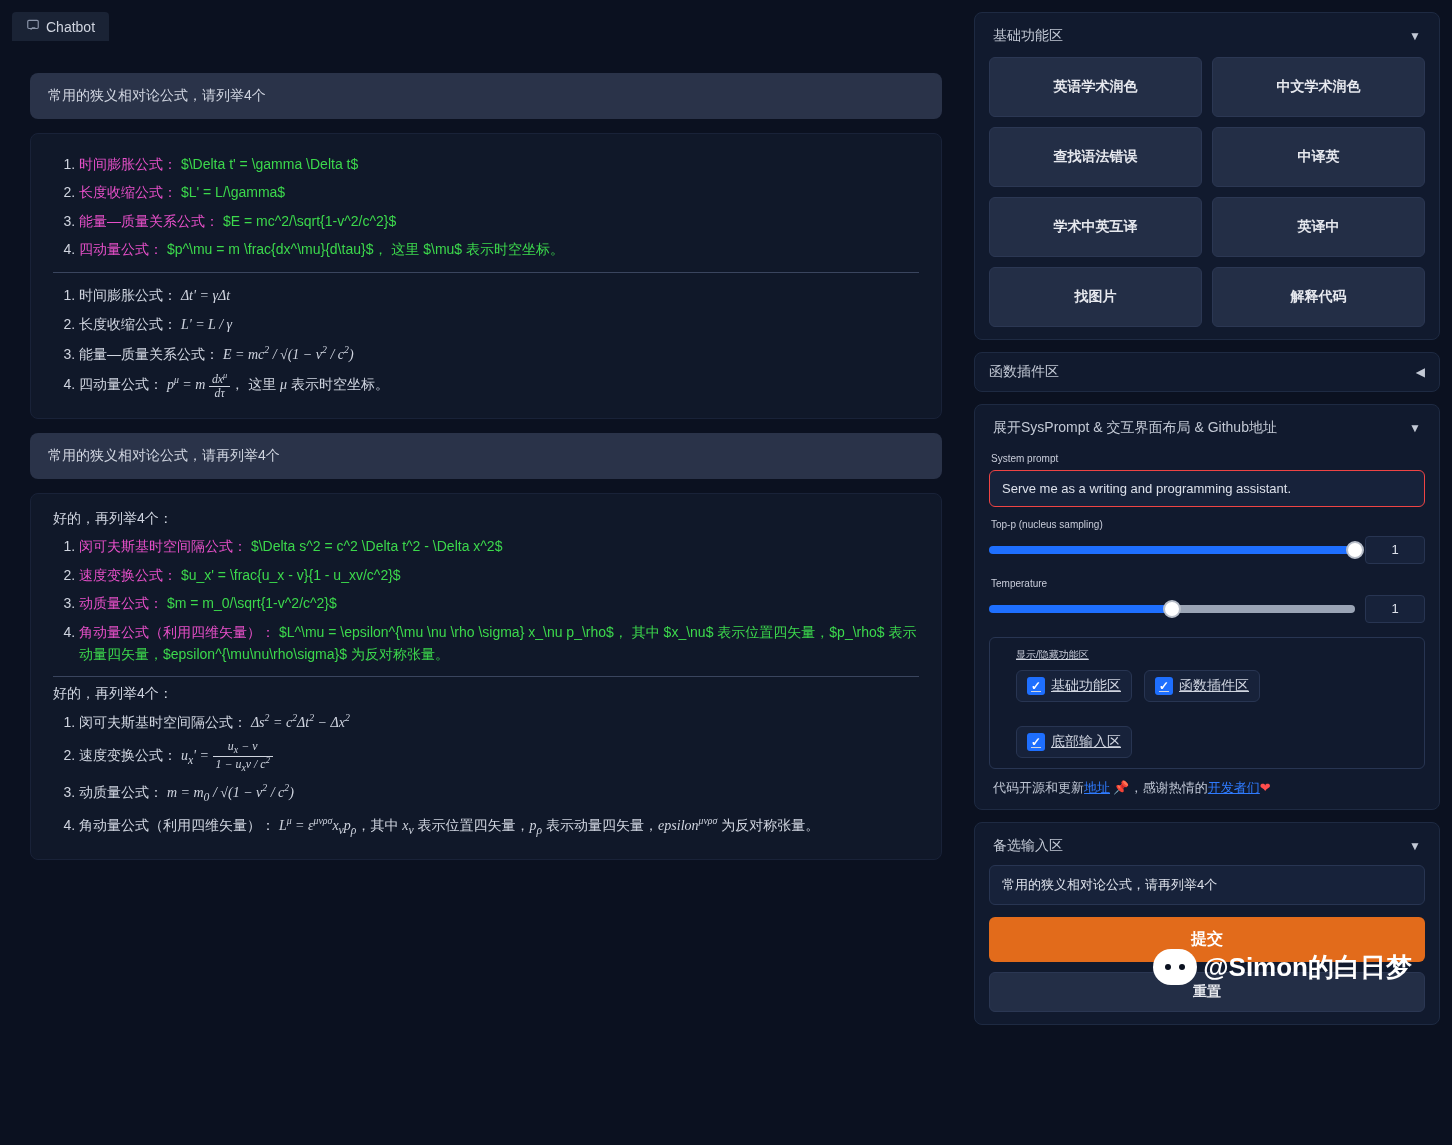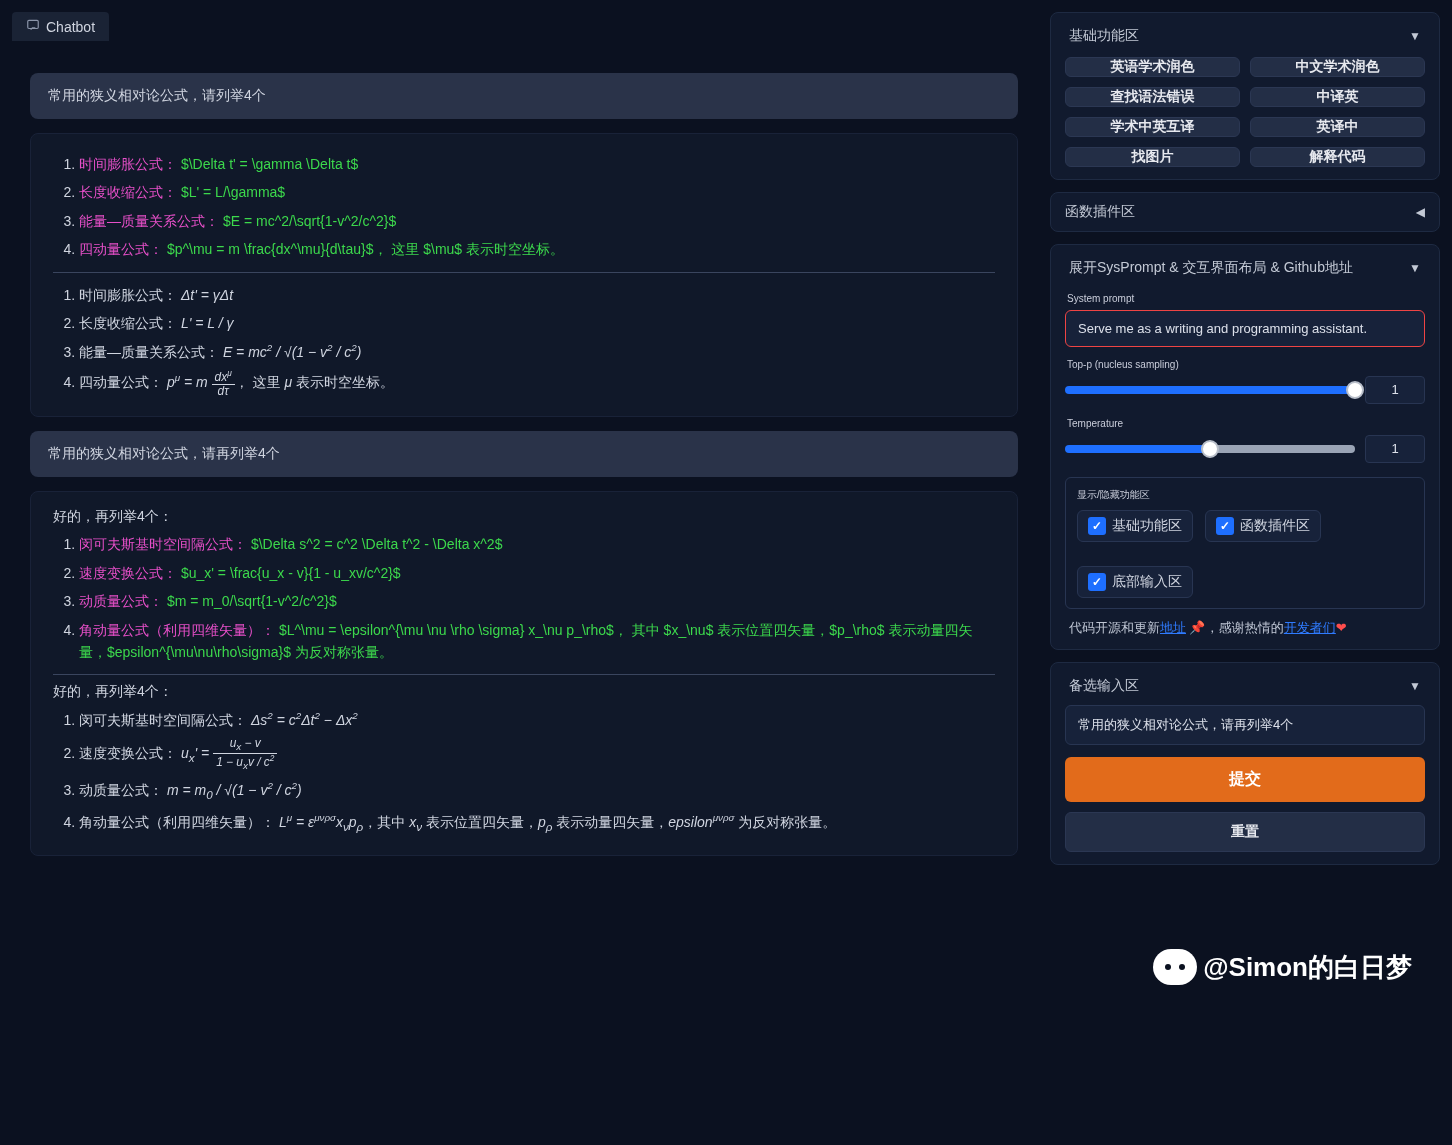--- a/index.html
+++ b/index.html
@@ -1,43 +1,43 @@
 <!DOCTYPE html>
 <html><head>
 <meta charset="utf-8">
 <style>
 * { box-sizing: border-box; margin: 0; padding: 0; }
 body { background: #0b1120; color: #d0d5e0; font-family: -apple-system, BlinkMacSystemFont, "Segoe UI", sans-serif; font-size: 14px; width: 1452px; height: 1145px; overflow: hidden; display: flex; gap: 14px; padding: 12px; }
 .left { flex: 1; display: flex; flex-direction: column; }
-.right { width: 390px; display: flex; flex-direction: column; gap: 12px; }
+.right { width: 466px; display: flex; flex-direction: column; gap: 12px; }
 .tab-bar { display: flex; gap: 4px; }
 .tab { background: #1a2335; padding: 6px 14px; border-radius: 4px 4px 0 0; display: flex; align-items: center; gap: 6px; color: #d0d5e0; }
 .tab svg { width:14px; height:14px; }
 .chat-body { background: #0b1120; flex: 1; padding: 18px 18px; overflow-y: auto; }
 .msg-user { background: #2a3349; border-radius: 8px; padding: 14px 18px; margin: 14px 0; color: #d0d5e0; }
 .msg-bot { background: #101829; border-radius: 8px; padding: 16px 22px; margin: 14px 0; color: #d0d5e0; border:1px solid #192238; }
 .msg-bot ol { list-style: decimal; padding-left: 26px; }
 .msg-bot li { padding: 3px 0; line-height: 1.6; }
 .msg-bot hr { border: none; border-top: 1px solid #3a455e; margin: 8px 0; }
 .raw .label { color: #e64fc8; }
 .raw .latex { color: #3cd84c; }
 .render-label { color: #d0d5e0; }
-.math { font-style: italic; font-family: Liberation Sans, sans-serif; }
+.math { font-style: italic; font-family: Liberation Serif, serif; }
 sup { font-size: 0.7em; vertical-align: super; }
 .frac { display:inline-block; vertical-align:middle; text-align:center; font-size:0.85em; line-height:1.05; }
 .frac .num { display:block; border-bottom:1px solid #d0d5e0; padding:0 3px; }
 .frac .den { display:block; padding:0 3px; }
 
 .panel { background: #111a2e; border: 1px solid #1e2a42; border-radius: 8px; padding: 12px 14px; }
 .panel.nopad { padding: 0; }
 .panel-header { display:flex; justify-content:space-between; align-items:center; padding: 10px 14px; cursor:pointer; color:#c3c9d5; }
 .panel-header.flat { padding: 2px 4px 10px 4px; }
 .caret { color:#c3c9d5; font-size:12px; }
 .btn-grid { display:grid; grid-template-columns:1fr 1fr; gap:10px; padding: 2px 0 0 0; }
-.func-btn { background:#232e46; border:1px solid #2b3753; border-radius:6px; padding:0 6px; color:#e6e8ee; font-weight:600; font-size:14px; text-align:center; cursor:pointer; }
+.func-btn { background:#232e46; border:1px solid #2b3753; border-radius:6px; padding:20px 6px; color:#e6e8ee; font-weight:600; font-size:14px; text-align:center; cursor:pointer; }
 
 .sys-label { color:#c9cdda; font-size:10px; margin:6px 2px; }
 .sys-box { background:#17223a; border:1px solid #ef4444; border-radius:6px; padding:10px 12px; color:#dce0ea; font-size:13px; margin-bottom:12px; }
 .slider-row { display:flex; align-items:center; gap:10px; margin:6px 0 14px 0; }
 .slider { flex:1; height:8px; border-radius:4px; background:linear-gradient(to right,#1e6fff var(--fill),#9aa4b5 var(--fill)); position:relative; }
 .slider .thumb { position:absolute; top:50%; left:var(--fill); transform:translate(-50%,-50%); width:18px; height:18px; background:#fff; border:2px solid #b8bec9; border-radius:50%; }
 .num-box { width:60px; height:28px; background:#17223a; border:1px solid #283552; border-radius:4px; color:#dce0ea; text-align:center; line-height:26px; font-size:13px; }
 .check-row { display:flex; gap:12px; flex-wrap:wrap; margin-top:4px; }
 .chk { display:flex; align-items:center; gap:6px; background:#17223a; border:1px solid #283552; border-radius:6px; padding:6px 10px; }
 .chk .box { width:18px; height:18px; background:#1e6fff; border-radius:3px; display:flex; align-items:center; justify-content:center; }
@@ -165,21 +165,21 @@
     </div>
 
     <div class="sys-label">Temperature</div>
     <div class="slider-row">
       <div class="slider" style="--fill:50%">
           <div class="thumb"></div>
         </div>
       <div class="num-box">1</div>
     </div>
 
-    <div style="border:1px solid #283552; border-radius:6px; padding:10px 11px; margin-bottom:10px;">
+    <div style="border:1px solid #283552; border-radius:6px; padding:10px 26px; margin-bottom:10px;text-decoration:underline;">
       <div class="sys-label" style="margin:0 0 8px 0;">显示/隐藏功能区</div>
       <div class="check-row">
         <label class="chk">
             <span class="box"></span>
             <span>基础功能区</span>
           </label>
         <label class="chk">
             <span class="box"></span>
             <span>函数插件区</span>
           </label>

